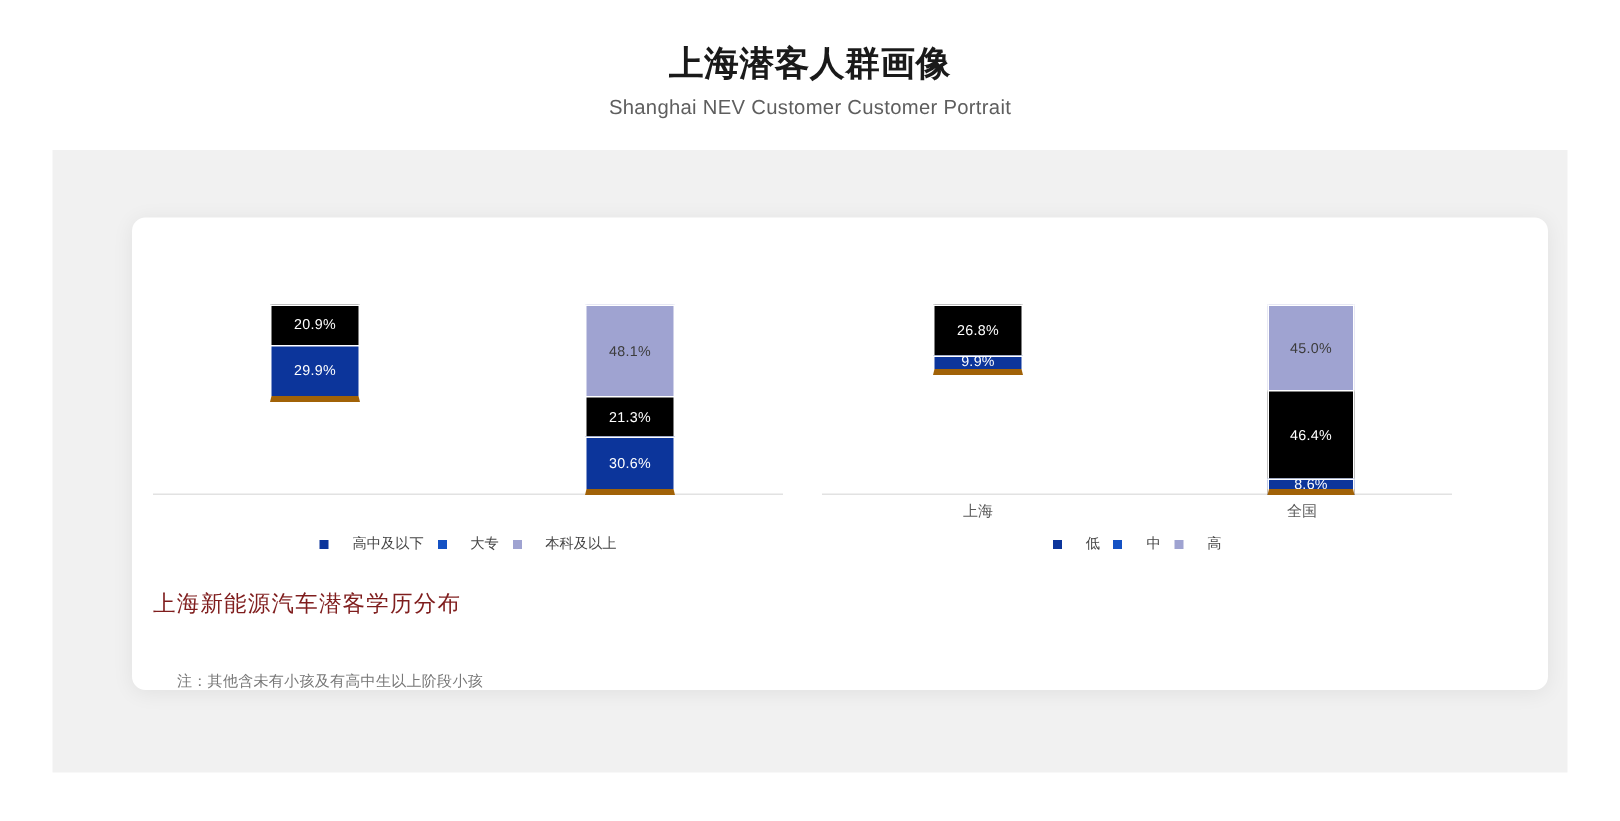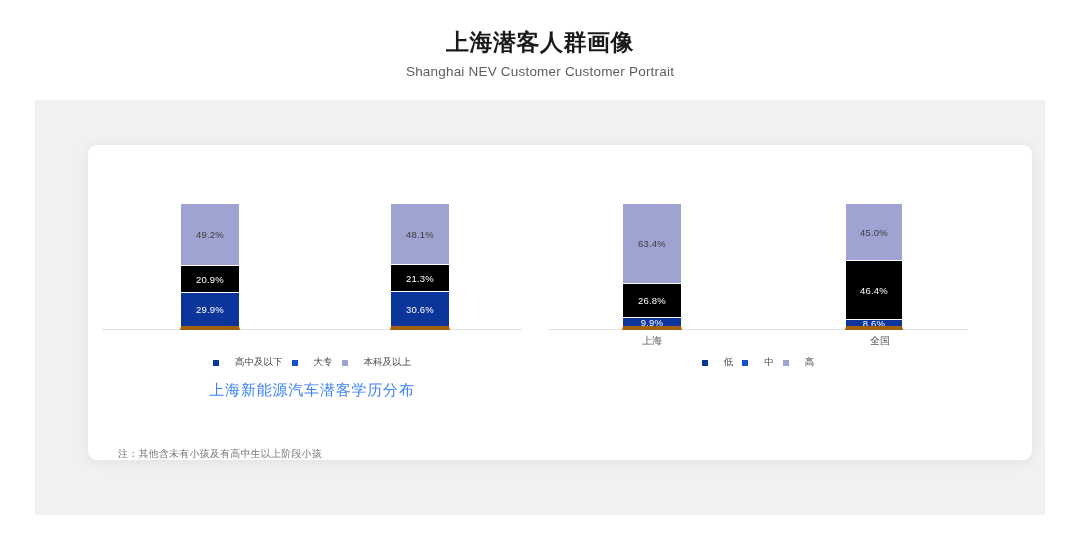--- a/index.html
+++ b/index.html
@@ -132,21 +132,21 @@
     height: 18px;
   }
   .xlabel {
     position: absolute;
     font-size: 10px;
     color: #5a5a5a;
     text-align: center;
     top: 3px;
   }
   .xlabel.x1 { left: 64px; width: 80px; }   
-  .xlabel.x2 { left: 292px; width: 80px; font-family: Liberation Serif, serif; }  
+  .xlabel.x2 { left: 280px; width: 80px; font-family: Liberation Serif, serif; }  
 
   
   .legend {
     position: absolute;
     top: 211px;   
     left: 0;
     width: 420px;
     display: flex;
     justify-content: center;
     align-items: center;
@@ -165,26 +165,26 @@
     height: 6px;
     display: inline-block;
   }
   .legend-swatch.low  { background: #0c359b; }
   .legend-swatch.mid  { background: #1552c4; }
   .legend-swatch.high { background: #9fa3d1; }
 
   
   .caption {
     position: absolute;
-    top: 236px;   
-    left: 0;
-    width: 420px;
-    text-align: center;
+    top: 248px;   
+    left: 0;
+    width: 420px;
+    text-align: left;
     font-size: 15px;
-    color: #3b82f6;
+    color: #7f1d1d;
     letter-spacing: 0.8px;
   }
 
   
   .footnote {
     position: absolute;
     left: 16px;
     top: 302px;  
     font-size: 10px;
     color: #777777;
@@ -207,21 +207,20 @@
 
 <div class="outer-panel">
   <div class="inner-card">
     <div class="charts-row">
 
       <div class="chart-block left">
         <div class="plot">
           <div class="axis-line"></div>
 
           <div class="bar b1">
-            <div class="seg high" style="height:49.2%">49.2%</div>
             <div class="seg mid" style="height:20.9%">20.9%</div>
             <div class="seg low" style="height:29.9%">29.9%</div>
           </div>
 
           <div class="bar b2">
             <div class="seg high" style="height:48.1%">48.1%</div>
             <div class="seg mid" style="height:21.3%">21.3%</div>
             <div class="seg low" style="height:30.6%">30.6%</div>
           </div>
         </div>
@@ -247,21 +246,20 @@
         </div>
 
         <div class="caption">上海新能源汽车潜客学历分布</div>
       </div>
 
       <div class="chart-block right">
         <div class="plot">
           <div class="axis-line"></div>
 
           <div class="bar b3">
-            <div class="seg high" style="height:63.4%">63.4%</div>
             <div class="seg mid" style="height:26.8%">26.8%</div>
             <div class="seg low" style="height:9.9%">9.9%</div>
           </div>
 
           <div class="bar b4">
             <div class="seg high" style="height:45.0%">45.0%</div>
             <div class="seg mid" style="height:46.4%">46.4%</div>
             <div class="seg low" style="height:8.6%">8.6%</div>
           </div>
         </div>

